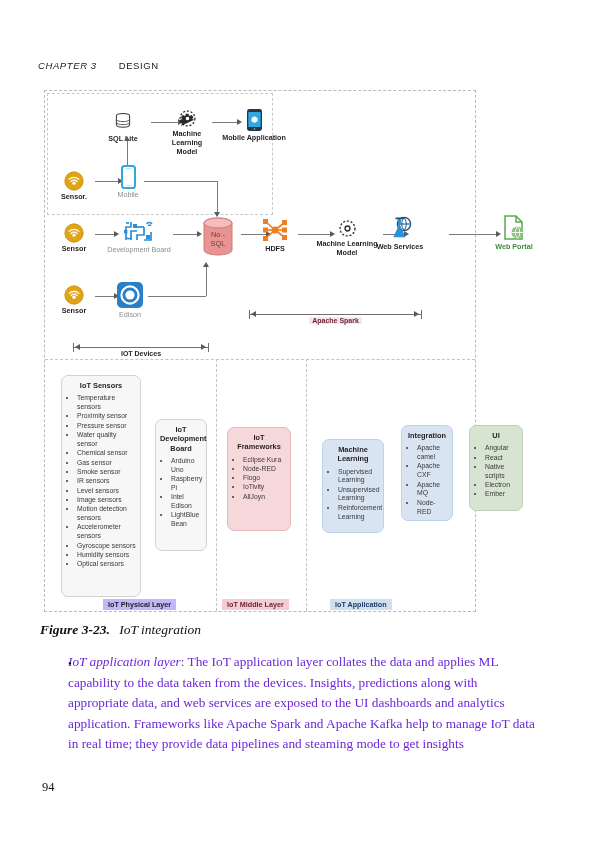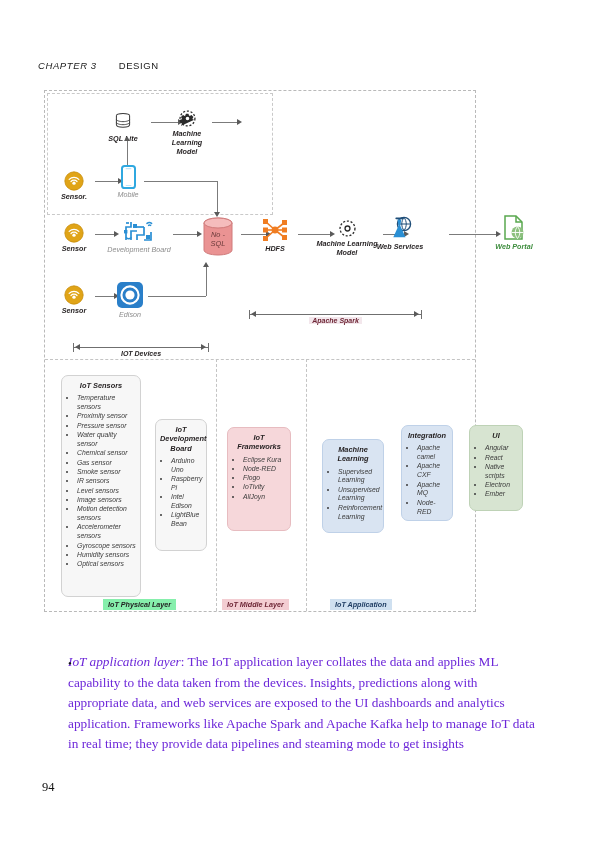--- a/index.html
+++ b/index.html
@@ -14,21 +14,21 @@
   .runhead{
     position:absolute;left:38px;top:60px;width:520px;
     font-family:"Liberation Sans", sans-serif;
     font-size:9.5px;letter-spacing:.6px;color:#1a1a1a;font-weight:400;
   }
   .runhead .ch{margin-right:22px;font-style:italic;}
 
   
   .figure{
     position:absolute;left:44px;top:90px;width:432px;height:522px;
-    border:1px dashed #b9b9b9;box-sizing:border-box;background:#fff;font-style:italic;
+    border:1px dashed #b9b9b9;box-sizing:border-box;background:#fff;
   }
   
   .flow{position:absolute;left:0;top:0;width:100%;height:268px;}
   .flow-sub{
     position:absolute;left:2px;top:2px;width:226px;height:122px;
     border:1px dashed #c9c9c9;box-sizing:border-box;
   }
   
   .vsplit{position:absolute;top:268px;bottom:0;border-left:1px dashed #c4c4c4;}
   .vsplit.a{left:171px;}
@@ -84,21 +84,21 @@
   .card.grey{background:#f7f7f7;border-color:#d2d2d2;}
   .card.pink{background:#f6d7da;border-color:#e7bcc0;}
   .card.blue{background:#d9e4f2;border-color:#bfd1e8;}
   .card.green{background:#d7e4d1;border-color:#bed2b6;}
 
   
   .chip{
     position:absolute;font-family:"Liberation Sans", sans-serif;
     font-size:7.2px;font-weight:700;padding:1px 5px;white-space:nowrap;
   }
-  .chip.phys{background:#86efac;color:#222;}
+  .chip.phys{background:#c4b5fd;color:#222;}
   .chip.mid{background:#f3cdd2;color:#6d2535;}
   .chip.app{background:#cfe0f0;color:#1f3d63;}
 
   
   .caption{
     position:absolute;left:40px;top:622px;
     font-size:13.5px;color:#111;
   }
   .caption b{font-weight:700;font-style:italic;}
   .caption i{font-style:italic;}
@@ -154,20 +154,29 @@
           <circle cx="12" cy="12" r="3.1" fill="#fff" stroke="#2b2b2b" stroke-width="1.6"></circle>
         </svg>
         <div class="cap">Machine
 Learning
 Model</div>
       </div>
 
       <div class="arw" style="left:167px;top:31px;width:26px;"></div>
       <div class="arwhead r" style="left:192px;top:28px;"></div>
 
+      <div class="node" style="left:176px;top:17px;width:66px;">
+        <svg class="icon" width="17" height="24" viewBox="0 0 17 24">
+          <rect x="1" y="1" width="15" height="22" rx="2.4" fill="#253746"></rect>
+          <rect x="2.3" y="4" width="12.4" height="15" fill="#2fa8e0"></rect>
+          <path d="M8.5 8.2l3 1.7v3.4l-3 1.7-3-1.7V9.9z" fill="#fff" opacity=".95"></path>
+          <circle cx="8.5" cy="21" r="1.1" fill="#6b7a86"></circle>
+        </svg>
+        <div class="cap">Mobile Application</div>
+      </div>
 
       <div class="node" style="left:8px;top:80px;width:42px;">
         <svg class="icon" width="20" height="20" viewBox="0 0 24 24">
           <circle cx="12" cy="12" r="11" fill="#e0a417"></circle>
           <circle cx="12" cy="12" r="11" fill="none" stroke="#c98f10" stroke-width="1"></circle>
           <circle cx="12" cy="14.6" r="2" fill="#fff"></circle>
           <path d="M8.4 12.6a5 5 0 017.2 0" fill="none" stroke="#fff" stroke-width="1.5" stroke-linecap="round"></path>
           <path d="M6.2 10.1a8.3 8.3 0 0111.6 0" fill="none" stroke="#fff" stroke-width="1.5" stroke-linecap="round"></path>
         </svg>
         <div class="cap">Sensor.</div>
@@ -433,20 +442,24 @@
           <li>Apache MQ</li>
           <li>Node-RED</li>
         </ul>
     </div>
 
     <div class="chip phys" style="left:58px;top:508px;">IoT Physical Layer</div>
     <div class="chip mid" style="left:177px;top:508px;">IoT Middle Layer</div>
     <div class="chip app" style="left:285px;top:508px;">IoT Application</div>
   </div>
 
+  <div class="caption">
+    <b>Figure 3-23.</b>
+    <i style="margin-left:6px;">IoT integration</i>
+  </div>
 
   <div class="bodywrap">
     <span class="bul">•</span>
     <div class="body">
       <i>IoT application layer</i><span>: The IoT application layer collates the data and applies ML capability to the data taken from the devices. Insights, predictions along with appropriate data, and web services are exposed to the UI dashboards and analytics application. Frameworks like Apache Spark and Apache Kafka help to manage IoT data in real time; they provide data pipelines and steaming mode to get insights</span>
     </div>
   </div>
 
   <div class="pageno">94</div>
 </div>

